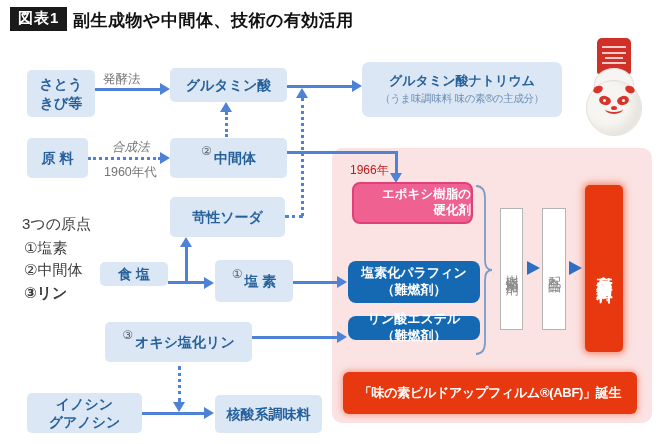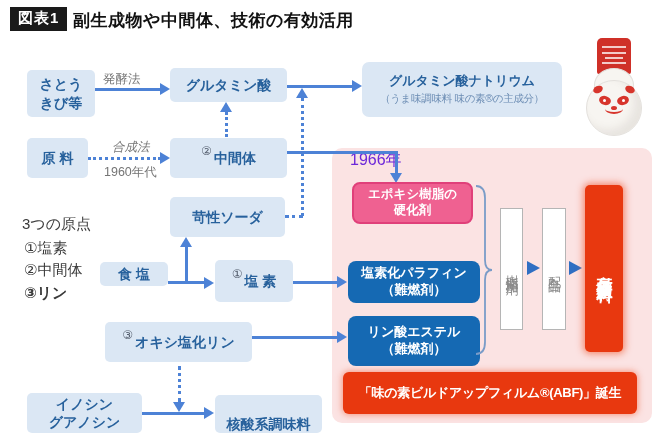--- a/index.html
+++ b/index.html
@@ -25,21 +25,21 @@
   .origins-h { position:absolute; left:22px; top:215px; font-size:15px; font-weight:normal; color:#3a3a3a; }
   .origin-item { position:absolute; left:24px; font-size:15px; color:#3a3a3a; }
 
   
   .pinkzone { position:absolute; left:332px; top:148px; width:320px; height:275px;
               background:#fbe3e3; border-radius:10px; }
 
   .epoxy { position:absolute; left:352px; top:182px; width:121px; height:42px;
            background:#ef6191; border:2px solid #e0407a; border-radius:8px; color:#fff;
            font-weight:bold; font-size:12.5px; display:flex; flex-direction:column;
-           align-items:center; justify-content:center; line-height:1.25; text-align:center; }
+           align-items:flex-end; justify-content:center; line-height:1.25; text-align:center; }
   .dbluebox { position:absolute; background:#1569b3; border-radius:8px; color:#fff; font-weight:bold;
               font-size:13px; display:flex; flex-direction:column; align-items:center; justify-content:center;
               line-height:1.3; text-align:center; }
 
   
   .vwhite { position:absolute; background:#fff; border:1px solid #b5b5b5; color:#8a8a8a;
             font-size:13px; display:flex; align-items:center; justify-content:center;
             writing-mode:vertical-rl; text-orientation:upright; letter-spacing:2px; }
 
   .hvm { position:absolute; left:585px; top:185px; width:38px; height:167px; background:#e8380f;
@@ -85,21 +85,21 @@
 <div id="canvas">
 
   <div class="badge">図表1</div>
   <div class="title">副生成物や中間体、技術の有効活用</div>
 
   <div class="pinkzone"></div>
 
   <div class="glabel" style="left:103px; top:71px;text-align:right;">発酵法</div>
   <div class="glabel" style="left:112px; top:139px;font-style:italic;">合成法</div>
   <div class="glabel" style="left:104px; top:164px;">1960年代</div>
-  <div class="glabel" style="left:350px; top:150px; font-size:16px; color:#6d28d9;">1966年</div>
+  <div class="glabel" style="left:350px; top:162px; font-size:12px; color:#b91c1c;">1966年</div>
 
   <div class="origins-h">3つの原点</div>
   <div class="origin-item" style="top:239px;">①塩素</div>
   <div class="origin-item" style="top:261px;">②中間体</div>
   <div class="origin-item" style="top:284px;font-weight:bold;">③リン</div>
 
   <div class="hline" style="left:95px; top:88px; width:66px;"></div>
   <div class="arr-r" style="left:160px; top:83px;"></div>
 
   <div class="hline" style="left:287px; top:85px; width:66px;"></div>
@@ -175,35 +175,35 @@
   <div class="bbox" style="left:105px; top:322px; width:147px; height:40px;">
     <span class="circnum">③</span>
     <span>オキシ塩化リン</span>
   </div>
 
   <div class="bbox" style="left:27px; top:393px; width:115px; height:40px; flex-direction:column;">
     <span>イノシン</span>
     <span>グアノシン</span>
   </div>
 
-  <div class="bbox" style="left:215px; top:395px; width:107px; height:38px;align-items:flex-end;">
+  <div class="bbox" style="left:215px; top:395px; width:107px; height:38px;">
     <span>核酸系調味料</span>
   </div>
 
   <div class="epoxy">
     <span>エポキシ樹脂の</span>
     <span>硬化剤</span>
   </div>
 
   <div class="dbluebox" style="left:348px; top:261px; width:132px; height:42px;">
     <span>塩素化パラフィン</span>
     <span>（難燃剤）</span>
   </div>
 
-  <div class="dbluebox" style="left:348px; top:316px; width:132px; height:50px;">
+  <div class="dbluebox" style="left:348px; top:316px; width:132px; height:24px;">
     <span>リン酸エステル</span>
     <span>（難燃剤）</span>
   </div>
 
   <svg style="position:absolute; left:475px; top:184px;" width="18" height="172" viewBox="0 0 18 172">
     <path d="M1,2 Q10,2 10,14 L10,76 Q10,86 17,86 Q10,86 10,96 L10,158 Q10,170 1,170" fill="none" stroke="#7a9cc8" stroke-width="1.8"></path>
   </svg>
 
   <div class="vwhite" style="left:500px; top:208px; width:23px; height:122px;">
     <span>樹脂添加剤</span>

